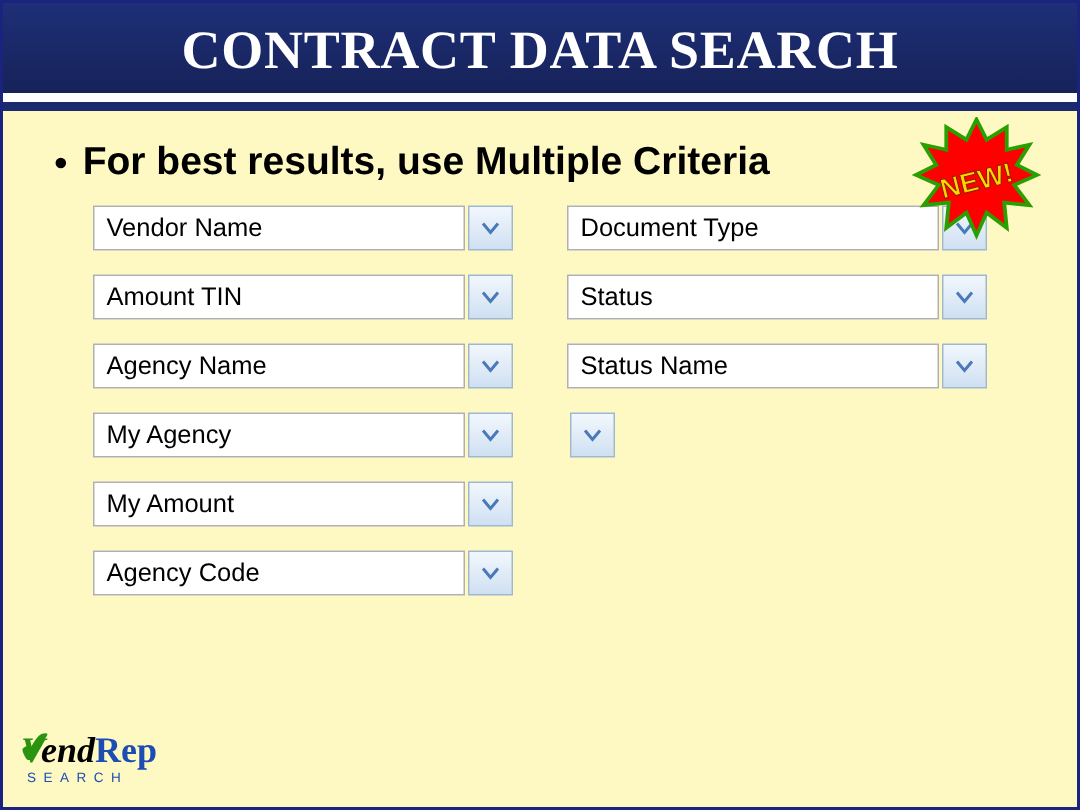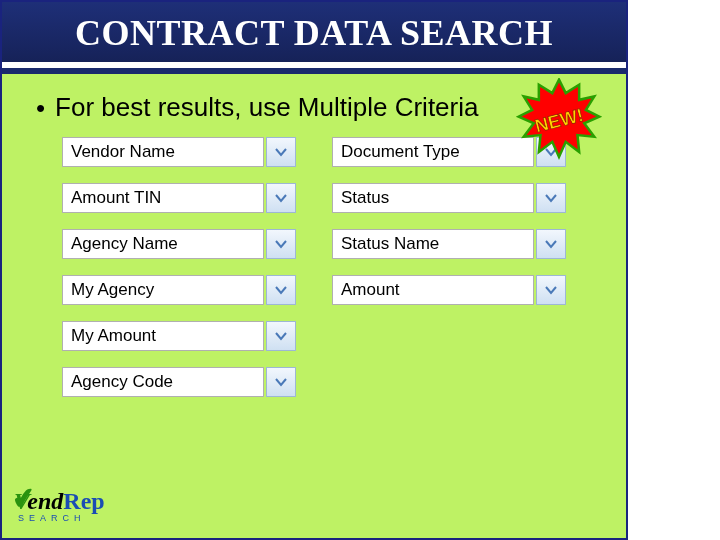--- a/index.html
+++ b/index.html
@@ -1,21 +1,21 @@
 <!DOCTYPE html>
 <html><head>
 <meta charset="utf-8">
 <style>
   * { box-sizing: border-box; margin: 0; padding: 0; }
   html, body { width: 720px; height: 540px; font-family: Arial, Helvetica, sans-serif; background: #fff; }
   .slide {
-    width: 628px; height: 540px;
+    width: 720px; height: 540px;
     border: 2px solid #1a237e;
     position: relative;
-    background: #bef264;
+    background: #fef9c3;
     overflow: hidden;
   }
   .title-bar {
     background: #1a2a6c;
     background: linear-gradient(#1e2f78, #162258);
     color: #fff;
     font-family: "Times New Roman", Times, serif;
     font-weight: bold;
     font-size: 36px;
     text-align: center;
@@ -29,21 +29,21 @@
   }
   .subtitle-row {
     display: flex;
     align-items: center;
     padding: 18px 24px 8px 34px;
     position: relative;
   }
   .bullet { font-size: 26px; margin-right: 10px; color: #000; line-height: 1; }
   .subtitle {
     font-size: 26px;
-    font-weight: normal;
+    font-weight: bold;
     color: #000;
   }
   .new-badge {
     position: absolute;
     right: 22px;
     top: 4px;
     width: 90px;
     height: 84px;
   }
   .columns {
@@ -211,21 +211,20 @@
       </div>
       <div class="field-row">
         <div class="field-label">Status Name</div>
         <div class="field-btn">
           <svg width="14" height="14" viewBox="0 0 14 14">
               <path d="M2 4 L7 10 L12 4" fill="none" stroke="#4a79b8" stroke-width="2"></path>
             </svg>
         </div>
       </div>
       <div class="field-row">
-        <div class="field-label">Amount</div>
         <div class="field-btn">
           <svg width="14" height="14" viewBox="0 0 14 14">
               <path d="M2 4 L7 10 L12 4" fill="none" stroke="#4a79b8" stroke-width="2"></path>
             </svg>
         </div>
       </div>
     </div>
   </div>
 
   <div class="logo">

